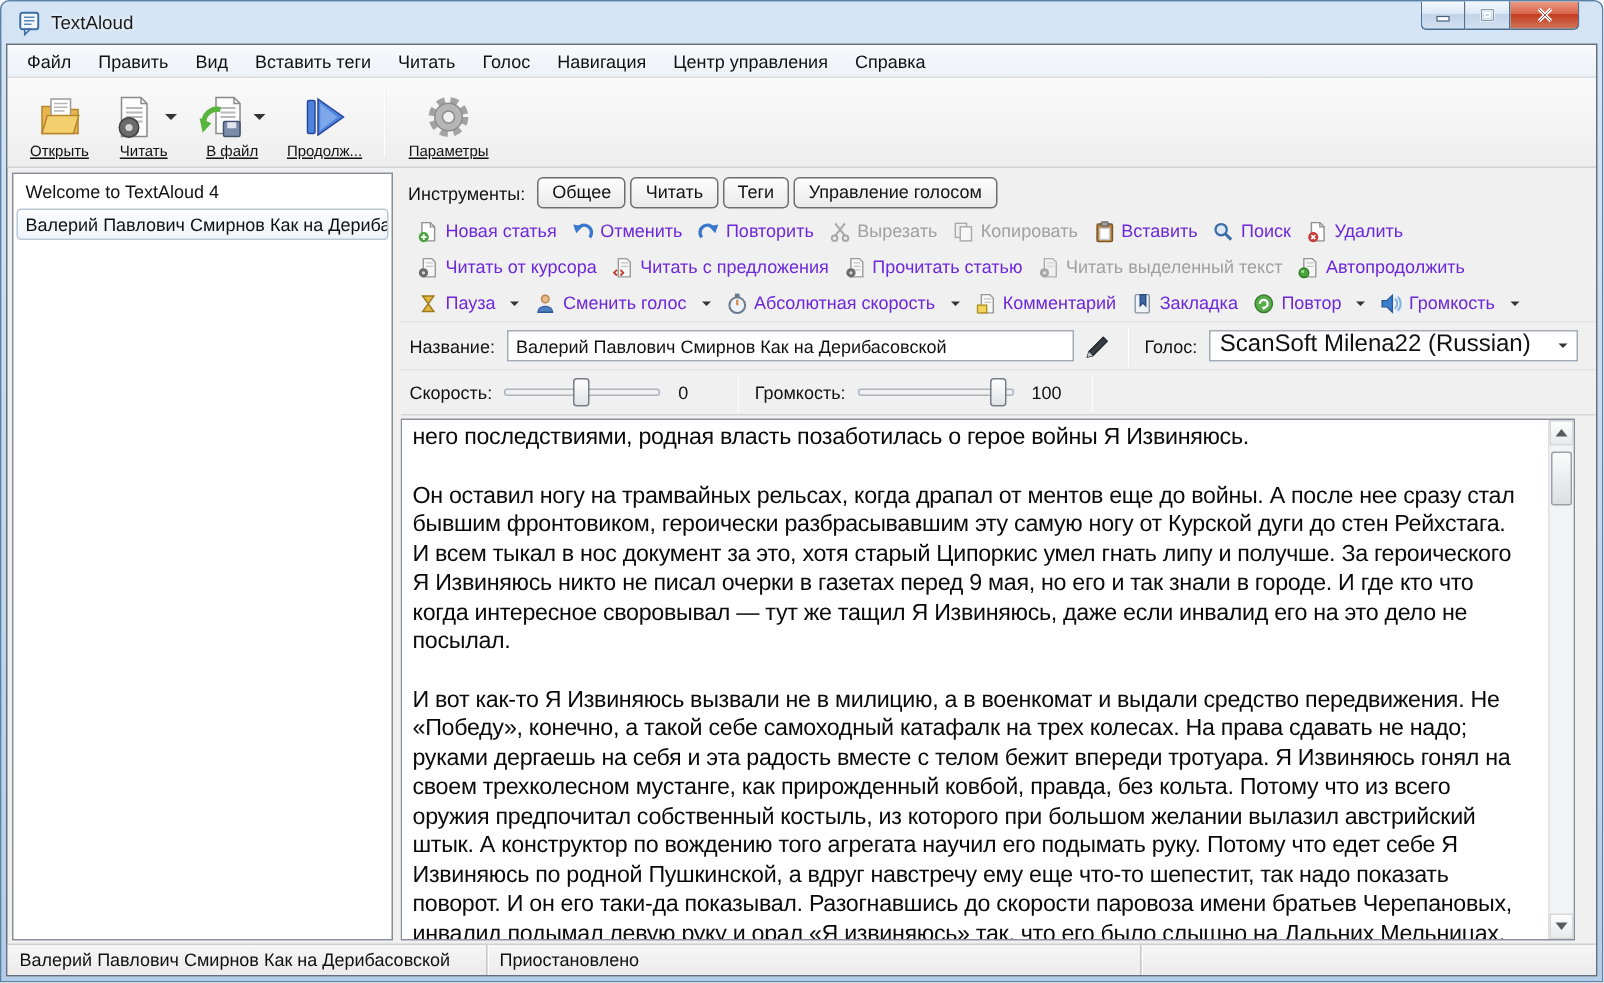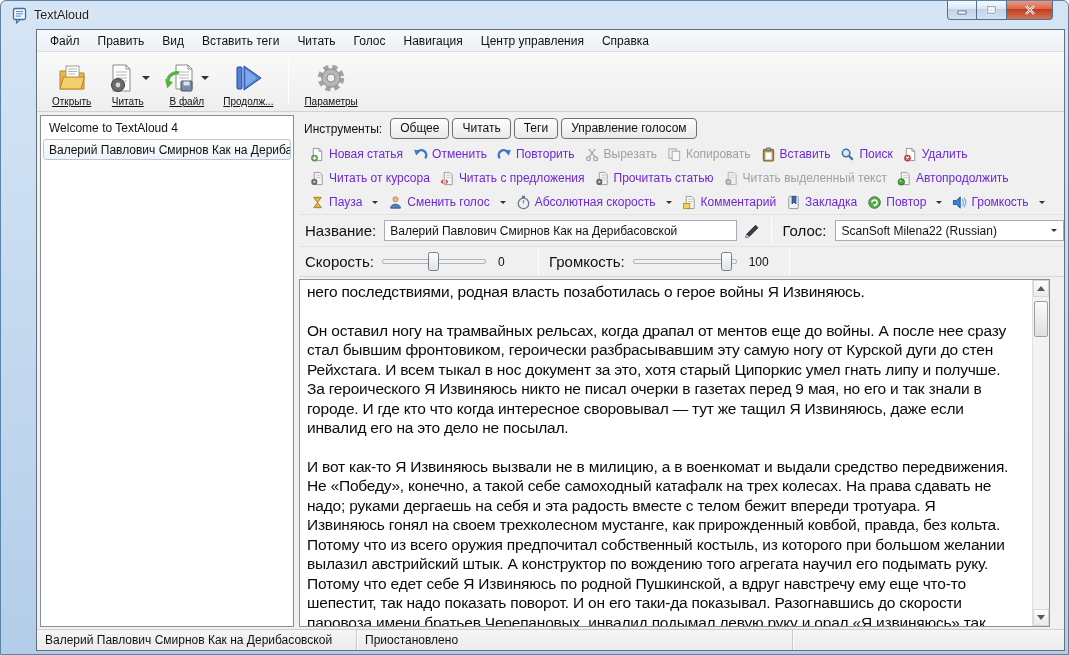--- a/index.html
+++ b/index.html
@@ -15,21 +15,21 @@
   .titlebar .title { font-size:12.5px; color:#1c1c1c; text-shadow:0 0 3px #fff; }
   .winbtns { position:absolute; top:0; right:12px; display:flex; }
   .winbtn { width:30px; height:19px; border:1px solid #51708e; border-top:none; display:flex; align-items:center; justify-content:center;
             background:linear-gradient(#f5f9fd 0%,#dbe7f3 45%,#c0d3e8 46%,#d3e2f2 100%); }
   .winbtn.min { border-radius:0 0 0 4px; }
   .winbtn.max { border-left:none; }
   .winbtn.close { width:46px; border-left:none; border-radius:0 0 4px 0;
             background:linear-gradient(#eb9a84 0%,#d9654a 45%,#c23a1d 46%,#d2765a 100%); }
 
   
-  .client { flex:1; background:#f0f0f0; border:1px solid #64707c; display:flex; flex-direction:column; overflow:hidden;margin-left:32px; }
+  .client { flex:1; background:#f0f0f0; border:1px solid #64707c; display:flex; flex-direction:column; overflow:hidden; }
 
   .menubar { height:22px; background:linear-gradient(#f8fafc,#ecf1f7); border-bottom:1px solid #d9dee4;
              display:flex; align-items:center; padding-left:4px; }
   .menuitem { font-size:12px; color:#111; padding:3px 9px; }
 
   .toolbar { height:60px; background:linear-gradient(#fafafa,#eeeeee); border-bottom:1px solid #d2d2d2;
              display:flex; align-items:stretch; padding:3px 6px 2px 8px; }
   .bigbtn { display:flex; flex-direction:column; align-items:center; justify-content:flex-end; padding:2px 7px; border-radius:3px; }
   .bigbtn .icorow { display:flex; align-items:center; gap:5px; }
   .bigbtn svg { width:32px; height:32px; }
@@ -57,27 +57,27 @@
   .tab { font-size:12px; color:#111; border:1px solid #6f6f6f; border-radius:4px; padding:2px 9px 3px 9px; margin-right:3px;
          background:linear-gradient(#fefefe,#e9e9e9); }
 
   .toolsrow { height:24px; display:flex; align-items:center; padding-left:6px; }
   .tbtn { display:flex; align-items:center; gap:4px; font-size:12px; color:#6d28d9; padding:2px 5px; white-space:nowrap; }
   .tbtn svg { width:15px; height:15px; }
   .tbtn.disabled { color:#a0a0a0; }
   .tbtn .darr { margin-left:6px; }
 
   .fieldrow { height:32px; display:flex; align-items:center; padding-left:6px; border-top:1px solid #e3e3e3; }
-  .flabel { font-size:15px; color:#111; margin-right:8px; }
+  .flabel { font-size:12px; color:#111; margin-right:8px; }
   .txtinput { width:378px; height:21px; border:1px solid #a5acb5; background:#fff; font-size:12px; padding:0 5px;
               font-family:"Liberation Sans",sans-serif; color:#111; }
   .pencil { width:20px; height:20px; margin-left:6px; }
   .vsep { width:1px; height:26px; background:#c9c9c9; border-right:1px solid #fff; margin:0 10px; }
-  .combo { width:246px; height:21px; border:1px solid #a5acb5; background:#fff; display:flex; align-items:center;
-           font-size:12px; color:#111; padding-left:6px; position:relative; }
+  .combo { width:246px; height:21px; border:1px solid #a5acb5; background:#fff; display:flex; align-items:flex-start;
+           font-size:16px; color:#111; padding-left:6px; position:relative; }
   .combo .carr { position:absolute; right:6px; top:8px; }
 
   .sliderrow { height:31px; display:flex; align-items:center; padding-left:6px; border-top:1px solid #e3e3e3; border-bottom:1px solid #d6d6d6; }
   .slidergroove { width:104px; height:19px; position:relative; margin-right:12px; }
   .slidergroove .track { position:absolute; left:0; right:0; top:7px; height:5px; background:#eef0f2; border:1px solid #aeb4ba; border-radius:2px; }
   .thumb { position:absolute; top:0; width:11px; height:19px; background:linear-gradient(#fdfdfd,#dfe3e7); border:1px solid #777d84; border-radius:2.5px; }
   .sliderval { font-size:12px; color:#111; width:30px; }
 
   .editorwrap { flex:1; display:flex; margin:2px 14px 2px 0; border:1px solid #898f98; background:#fff; overflow:hidden;gap:15px; }
   .editor { flex:1; padding:2px 6px 0 7px; font-size:15.5px; line-height:19.5px; color:#0a0a0a; overflow:hidden;

